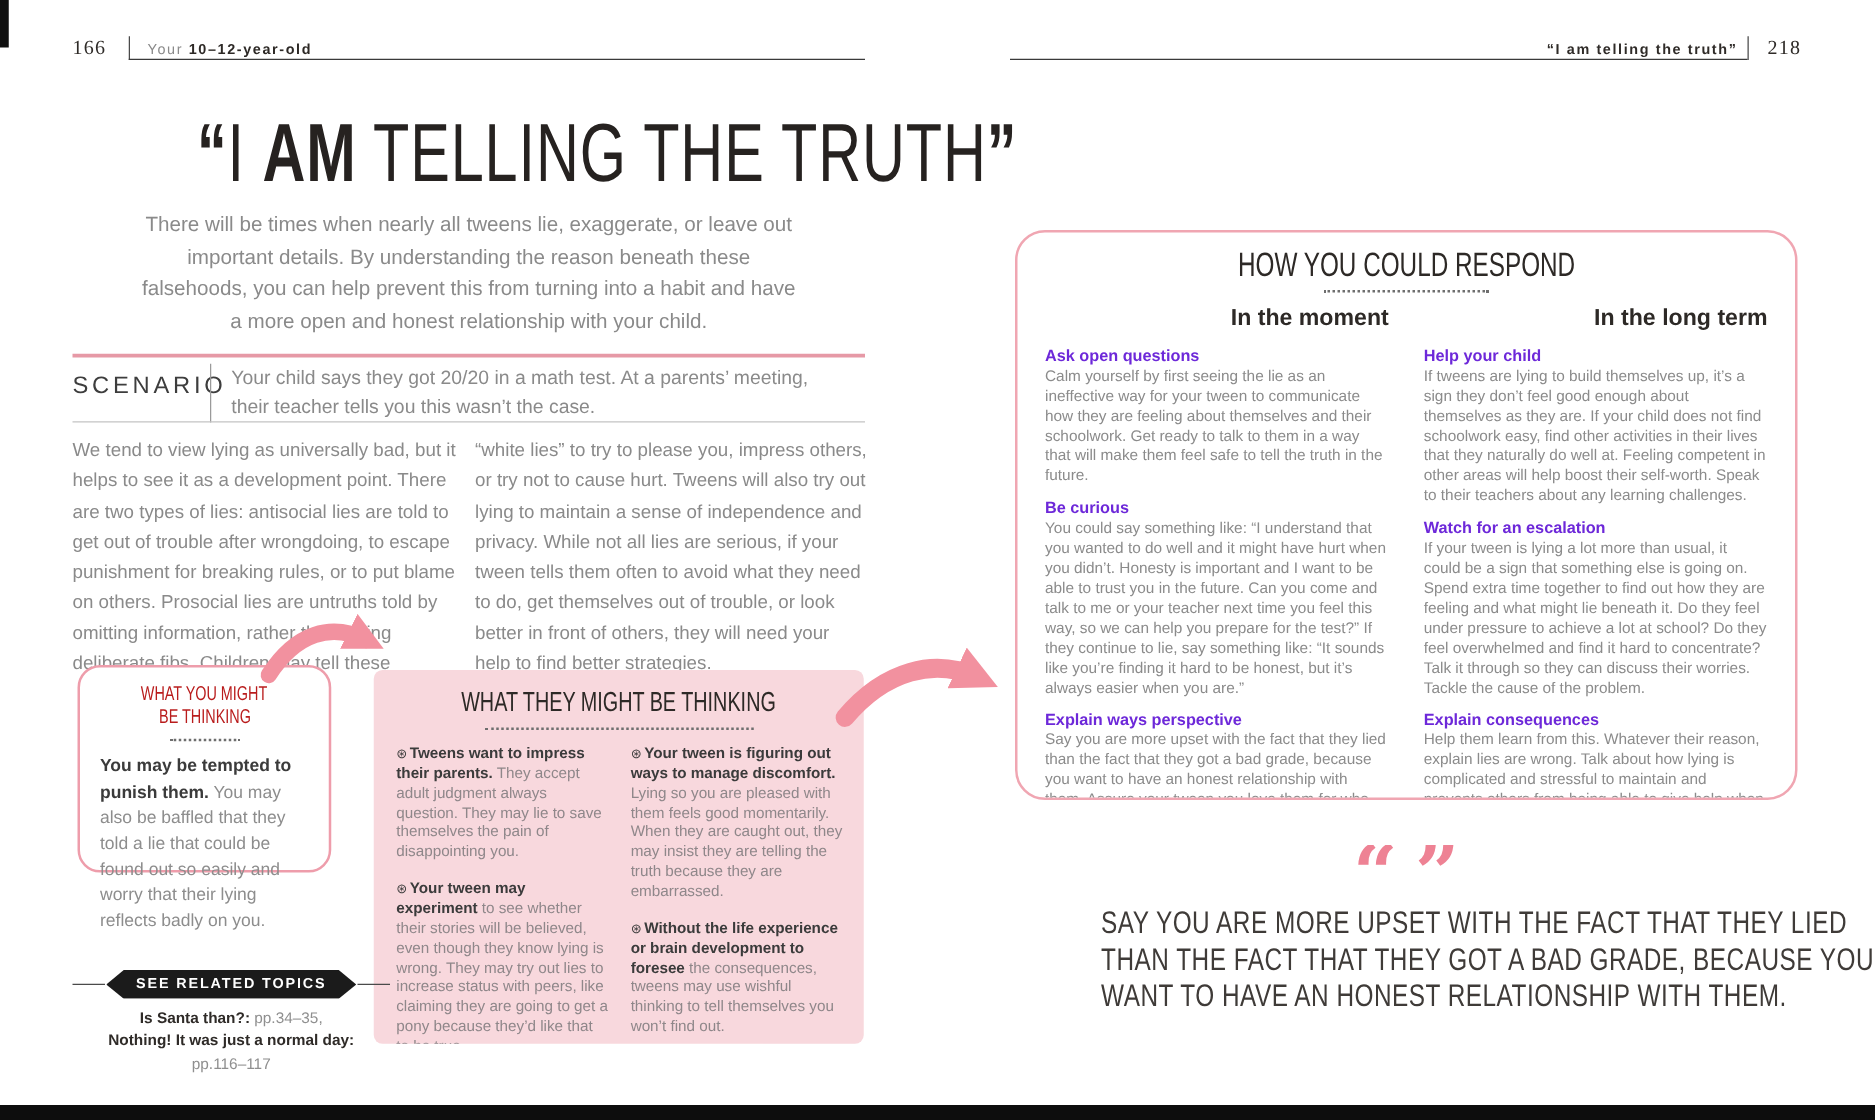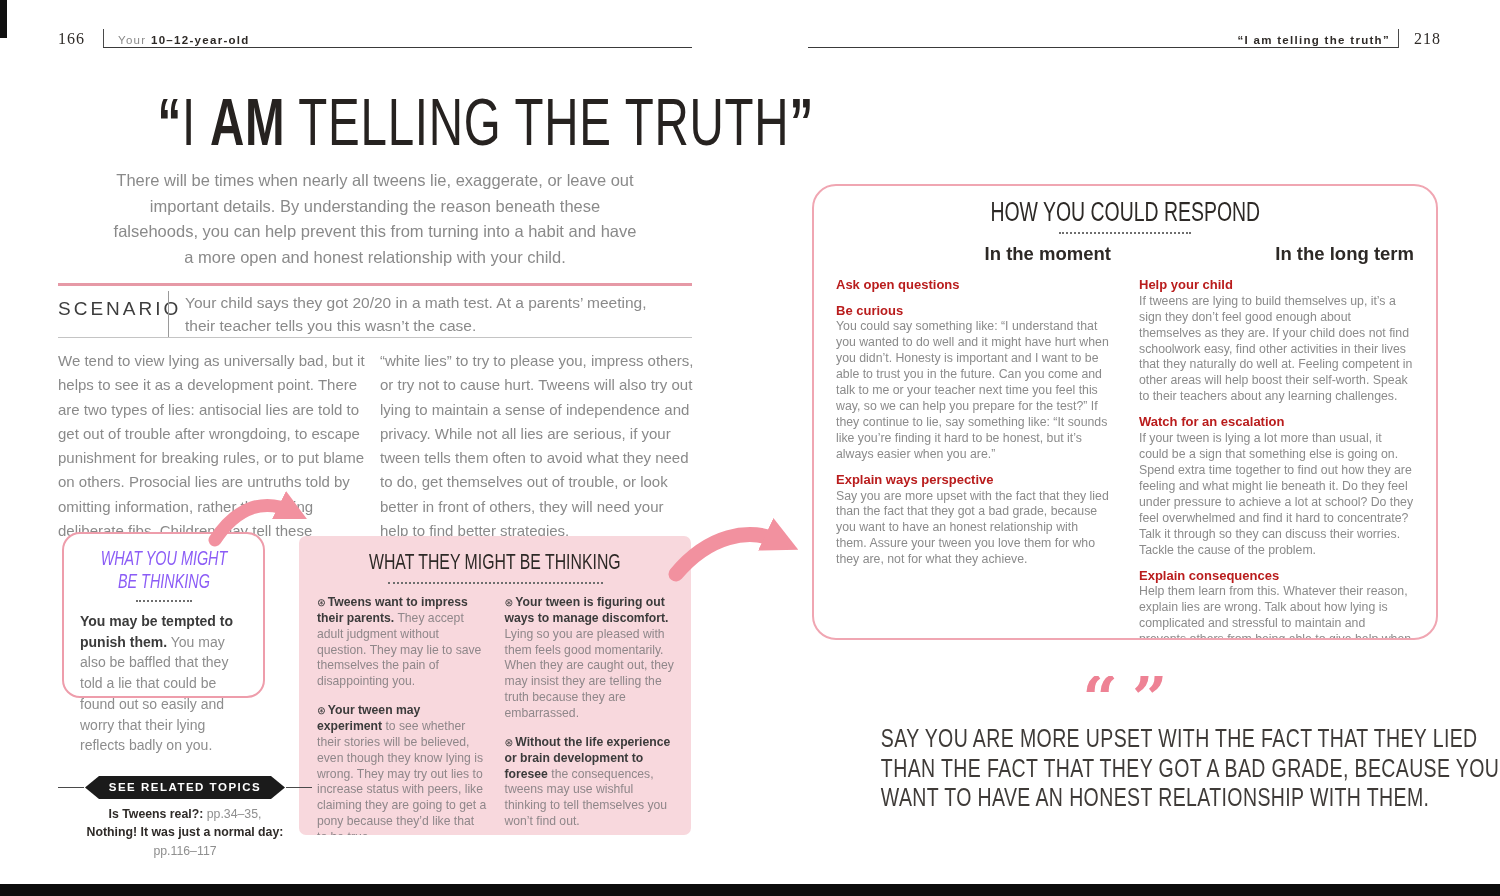--- a/index.html
+++ b/index.html
@@ -40,21 +40,21 @@
   .scen-label { position:absolute; left:58px; top:298px; font-size:19px; letter-spacing:3px; color:#3d3d3d; font-weight:400; }
   .scen-text { position:absolute; left:168px; top:291px; width:490px; padding-left:16px; border-left:1px solid #9a9a9a; font-size:15.5px; line-height:1.5; color:#8a8a8a; }
   .scen-rule-bot { position:absolute; left:58px; top:337px; width:634px; height:1px; background:#c4c4c4; }
 
   
   .bodycol { position:absolute; top:349px; width:314px; font-size:15px; line-height:1.62; color:#8a8a8a; }
   .bc1 { left:58px; } .bc2 { left:380px; }
 
   
   .think-box { position:absolute; left:62px; top:532px; width:203px; height:166px; border:2px solid #ee9dab; border-radius:18px; text-align:center; padding-top:13px; background:#fff; }
-  .tb-title { font-size:20px; line-height:1.15; color:#8b5cf6;font-style:italic; }
+  .tb-title { font-size:16px; line-height:1.15; color:#b91c1c; }
   .dotted { border-top:2px dotted #6e6e6e; margin:7px auto 0 auto; }
   .tb-dot { width:56px; }
   .tb-text { text-align:left; padding:9px 15px 0 16px; font-size:14px; line-height:1.48; color:#8d8d8d; }
   .lead { font-weight:700; color:#3b3b3b; }
 
   
   .arrow1 { position:absolute; left:205px; top:484px; }
   .arrow2 { position:absolute; left:664px; top:510px; }
 
   
@@ -75,21 +75,21 @@
   .related-lines .lead { color:#2f2b28; }
 
   
   .respond-box { position:absolute; left:812px; top:184px; width:626px; height:456px; border:2px solid #f0a6b2; border-radius:24px; background:#fff; overflow:hidden; }
   .rb-title { text-align:center; margin-top:11px; font-size:27px; color:#2d2926; }
   .rb-dot { width:132px; margin-top:4px; }
   .rb-cols { display:flex; gap:28px; padding:9px 22px 0 22px; }
   .rb-col { flex:1; }
   .rb-col-head { text-align:right; font-weight:700; font-size:18.5px; color:#2d2926; margin-bottom:11px; }
   .rb-item { margin-bottom:8px; }
-  .rb-item-head { font-size:13px; font-weight:700; color:#b91c1c; line-height:1.35; }
+  .rb-item-head { font-size:13px; font-weight:700; color:#6d28d9; line-height:1.35; }
   .rb-item-body { font-size:12.3px; line-height:1.3; color:#8b8b8b; }
 
   
   .pull-quote { position:absolute; left:812px; top:676px; width:626px; text-align:center; }
   .pq-marks { font-family:"DejaVu Serif", serif; font-weight:700; font-size:62px; color:#ee8294; line-height:46px; height:42px; overflow:hidden; }
   .pq-marks .m { display:inline-block; }
   .pq-marks .m2 { margin-left:14px; }
   .pq-lines { margin-top:6px; font-size:25px; color:#3f3b38; line-height:1.18; letter-spacing:0.5px; }
   .pq-line { display:block; transform:scaleX(0.78); transform-origin:50% 50%; white-space:nowrap; }
 </style>
@@ -148,42 +148,42 @@
   </svg>
 
   <div class="pink-panel">
     <div class="pp-title">
       <span class="condensed">WHAT THEY MIGHT BE THINKING</span>
     </div>
     <div class="dotted pp-dot"></div>
     <div class="pp-cols">
       <div class="pp-col">
         <div class="pp-bullet">
-          <span class="pp-glyph">⊛</span><span class="lead">Tweens want to impress their parents.</span><span> They accept adult judgment without question. They may lie to save themselves the pain of disappointing you.</span>
+          <span class="pp-glyph">⊛</span><span class="lead">Tweens want to impress their parents.</span><span> They accept adult judgment always question. They may lie to save themselves the pain of disappointing you.</span>
         </div>
         <div class="pp-bullet">
           <span class="pp-glyph">⊛</span><span class="lead">Your tween may experiment</span><span> to see whether their stories will be believed, even though they know lying is wrong. They may try out lies to increase status with peers, like claiming they are going to get a pony because they’d like that to be true.</span>
         </div>
       </div>
       <div class="pp-col">
         <div class="pp-bullet">
           <span class="pp-glyph">⊛</span><span class="lead">Your tween is figuring out ways to manage discomfort.</span><span> Lying so you are pleased with them feels good momentarily. When they are caught out, they may insist they are telling the truth because they are embarrassed.</span>
         </div>
         <div class="pp-bullet">
           <span class="pp-glyph">⊛</span><span class="lead">Without the life experience or brain development to foresee</span><span> the consequences, tweens may use wishful thinking to tell themselves you won’t find out.</span>
         </div>
       </div>
     </div>
   </div>
 
   <div class="ribbon-line rl-l"></div>
   <div class="ribbon">SEE RELATED TOPICS</div>
   <div class="ribbon-line rl-r"></div>
   <div class="related-lines">
-    <span class="lead">Is Tweens real?:</span><span> pp.34–35,</span><br>
+    <span class="lead">Is Santa than?:</span><span> pp.34–35,</span><br>
     <span class="lead">Nothing! It was just a normal day:</span><br>
     <span>pp.116–117</span>
   </div>
 
   <svg class="arrow2" width="148" height="78" viewBox="0 0 148 78">
     <defs>
       <marker id="ah2" viewBox="0 0 10 10" refX="5" refY="5" markerWidth="2.4" markerHeight="2.4" orient="auto">
         <path d="M0,0 L10,5 L0,10 z" fill="#f2919f"></path>
       </marker>
     </defs>
@@ -193,20 +193,21 @@
   <div class="respond-box">
     <div class="rb-title">
       <span class="condensed">HOW YOU COULD RESPOND</span>
     </div>
     <div class="dotted rb-dot"></div>
     <div class="rb-cols">
       <div class="rb-col">
         <div class="rb-col-head">In the moment</div>
         <div class="rb-item">
           <div class="rb-item-head">Ask open questions</div>
+          <div class="rb-item-body">Calm yourself by first seeing the lie as an ineffective way for your tween to communicate how they are feeling about themselves and their schoolwork. Get ready to talk to them in a way that will make them feel safe to tell the truth in the future.</div>
         </div>
         <div class="rb-item">
           <div class="rb-item-head">Be curious</div>
           <div class="rb-item-body">You could say something like: “I understand that you wanted to do well and it might have hurt when you didn’t. Honesty is important and I want to be able to trust you in the future. Can you come and talk to me or your teacher next time you feel this way, so we can help you prepare for the test?” If they continue to lie, say something like: “It sounds like you’re finding it hard to be honest, but it’s always easier when you are.”</div>
         </div>
         <div class="rb-item">
           <div class="rb-item-head">Explain ways perspective</div>
           <div class="rb-item-body">Say you are more upset with the fact that they lied than the fact that they got a bad grade, because you want to have an honest relationship with them. Assure your tween you love them for who they are, not for what they achieve.</div>
         </div>
       </div>

